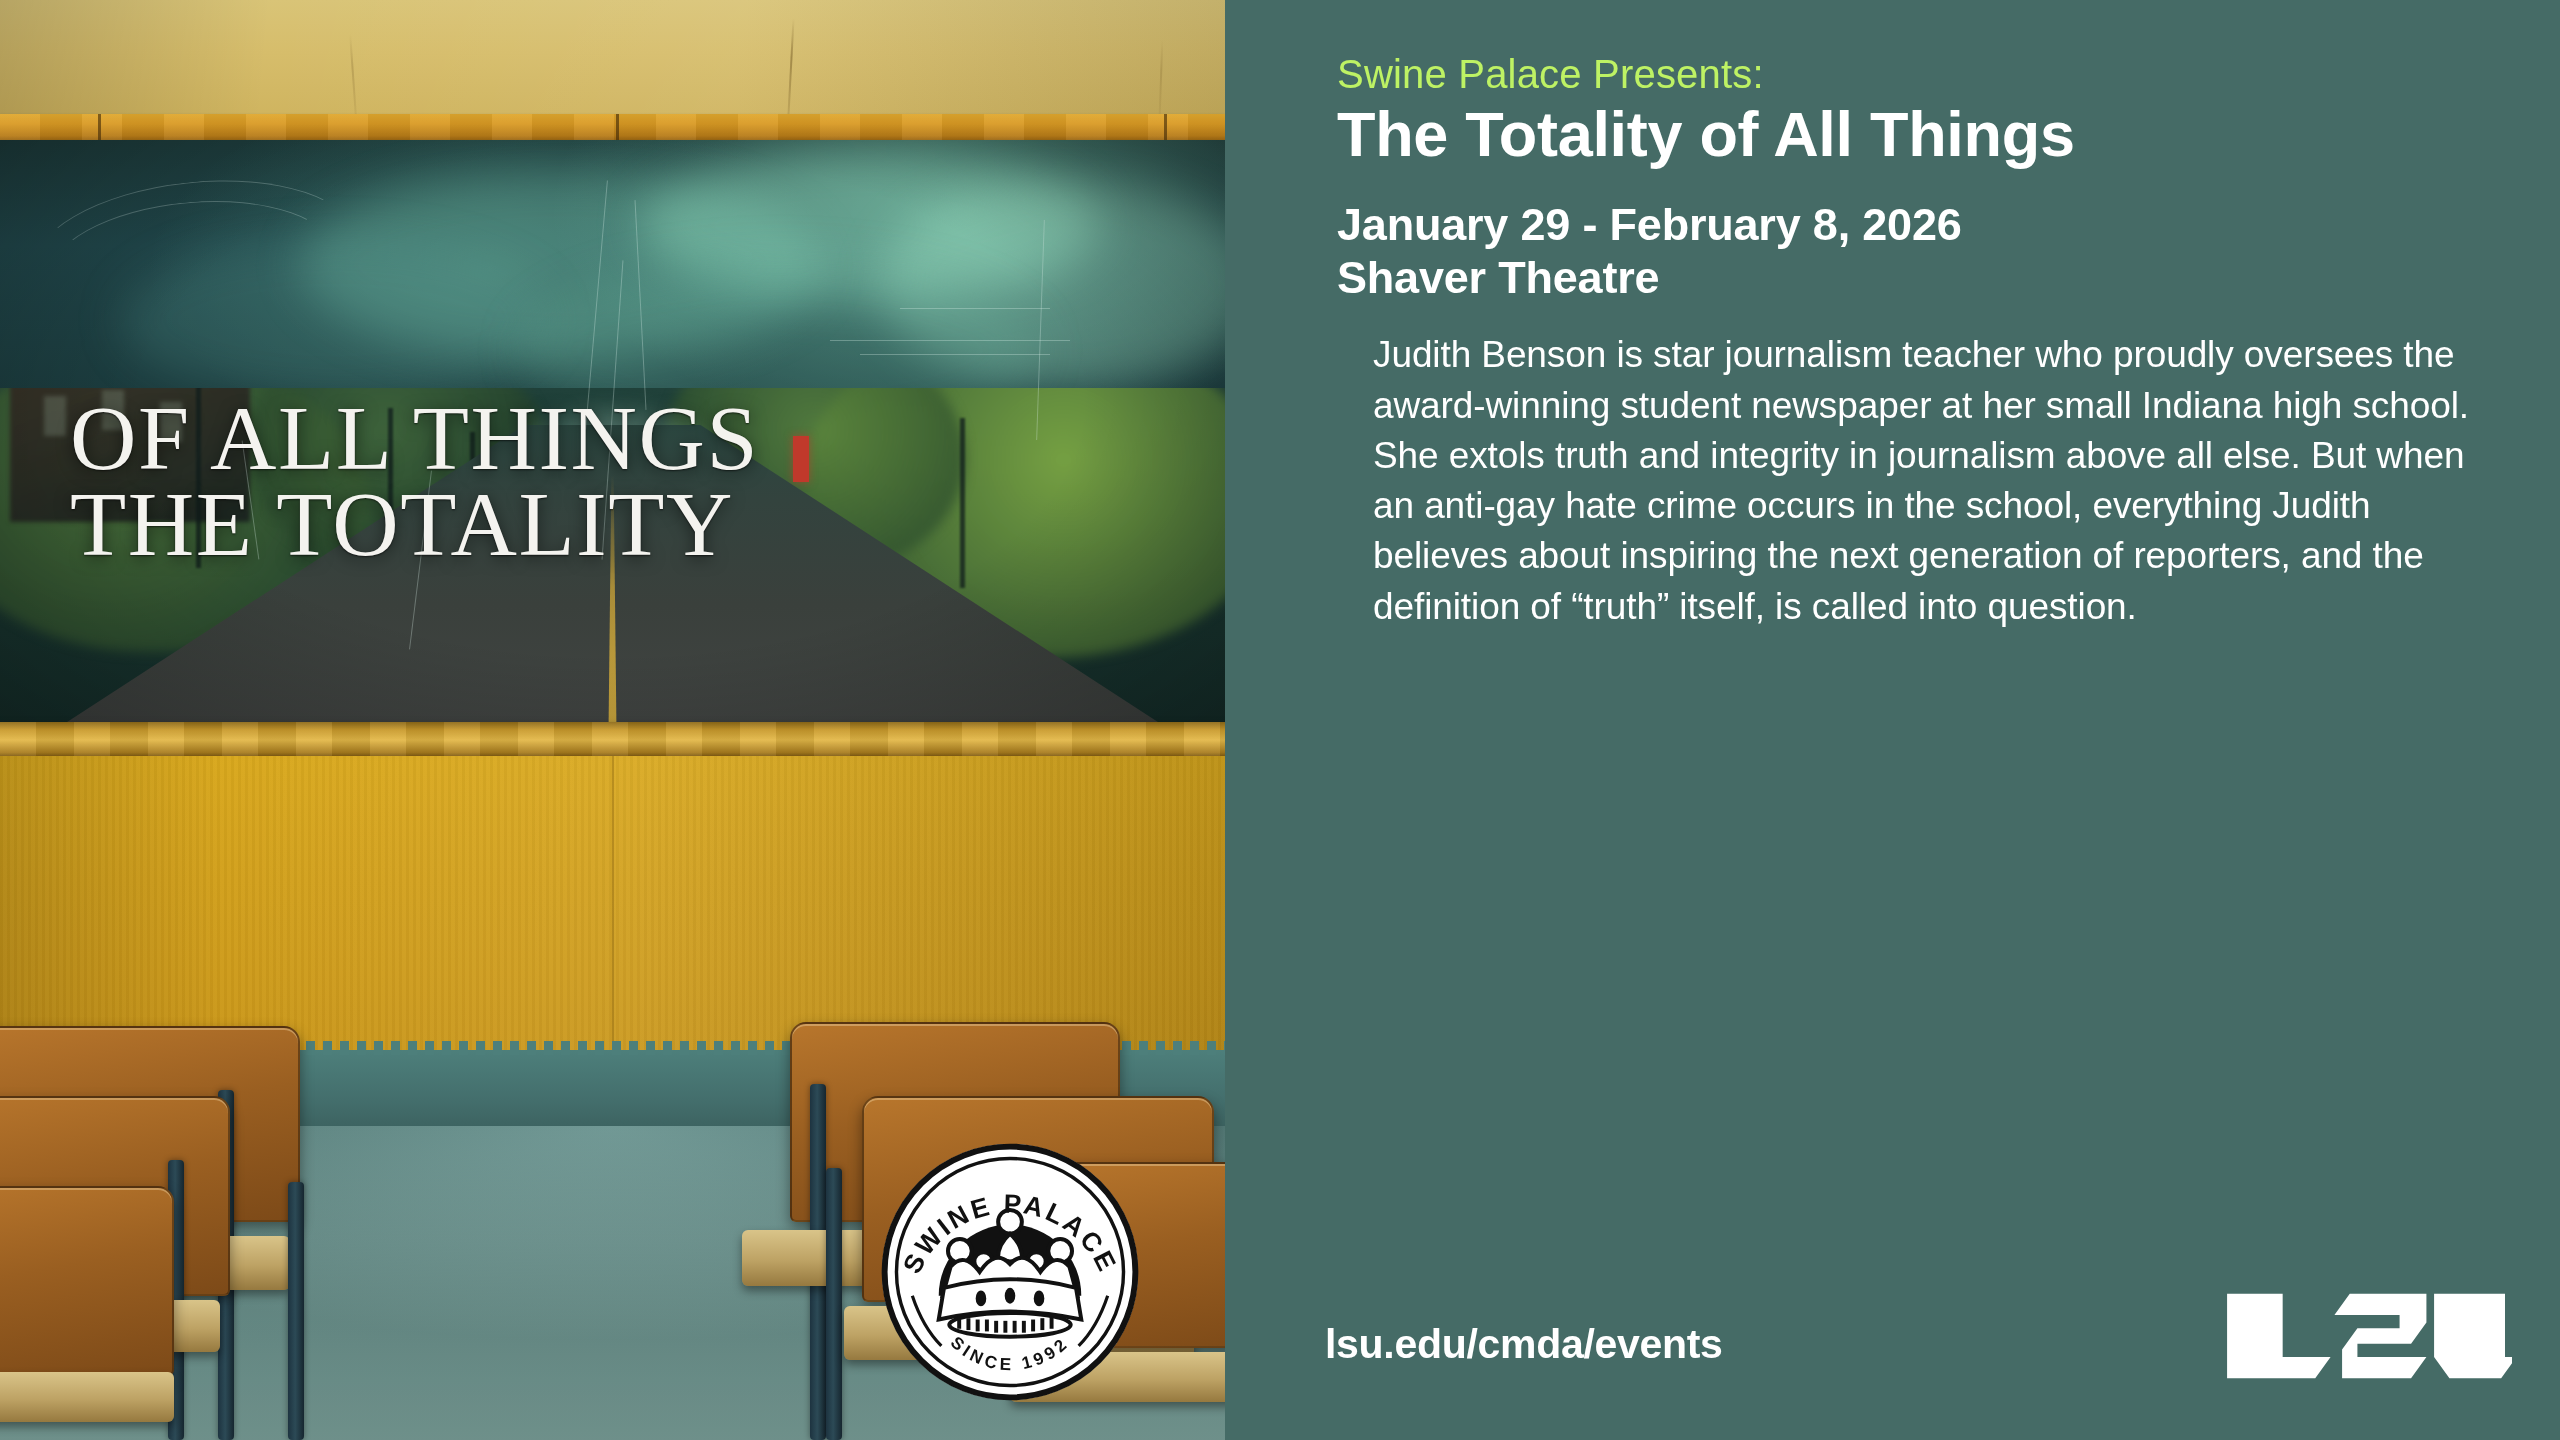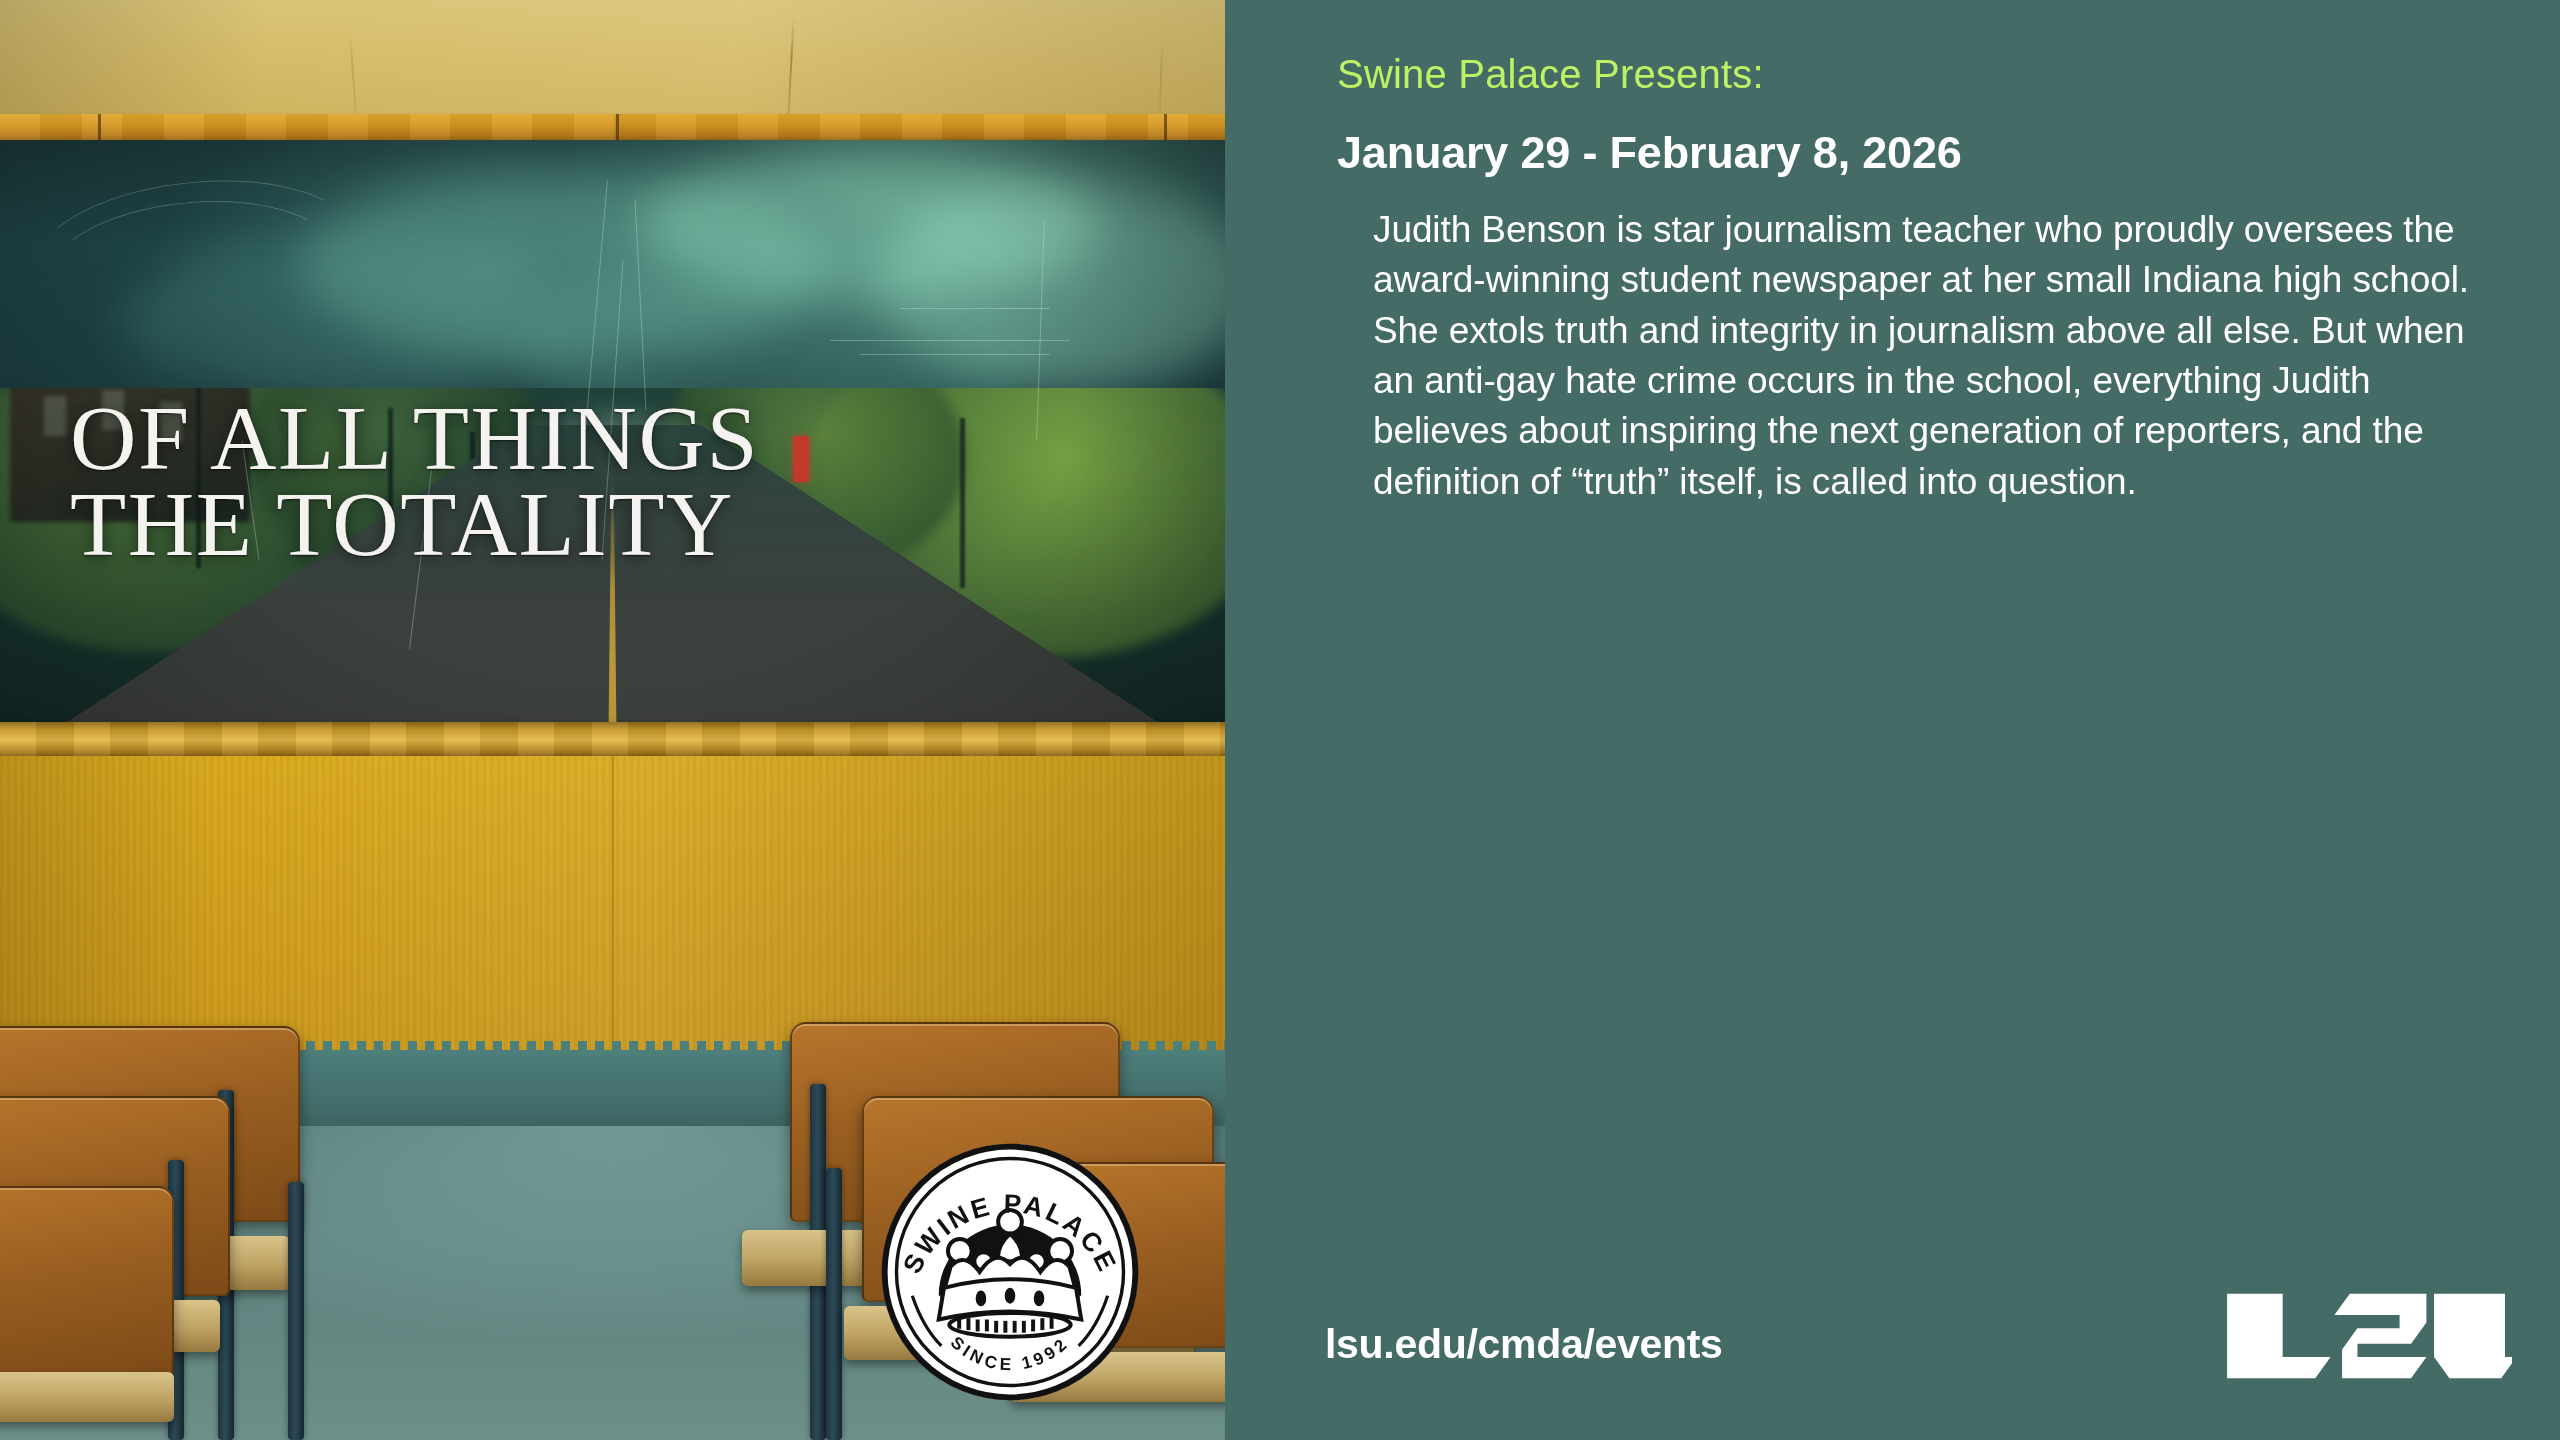--- a/index.html
+++ b/index.html
@@ -384,21 +384,23 @@
           <textPath href="#arcBot" startOffset="50%" text-anchor="middle">SINCE 1992</textPath>
         </text>
         <path d="M 26,118 q 8,24 22,38" fill="none" stroke="#111" stroke-width="2.4"></path>
         <path d="M 174,118 q -8,24 -22,38" fill="none" stroke="#111" stroke-width="2.4"></path>
       </svg>
     </div>
   </div>
 
   <div class="panel">
     <div class="presents">Swine Palace Presents:</div>
+    <div class="show-title">The Totality of All Things</div>
     <div class="dates">January 29 - February 8, 2026</div>
+    <div class="venue">Shaver Theatre</div>
     <div class="synopsis">Judith Benson is star journalism teacher who proudly oversees the award-winning student newspaper at her small Indiana high school. She extols truth and integrity in journalism above all else. But when an anti-gay hate crime occurs in the school, everything Judith believes about inspiring the next generation of reporters, and the definition of “truth” itself, is called into question.</div>
 
     <div class="url">lsu.edu/cmda/events</div>
 
     <div class="lsu">
       <svg viewBox="0 0 300 96" aria-hidden="true">
         <g fill="#ffffff">
           <path d="M4,4 H62 V70 H112 L96,92 H4 Z"></path>
           <path d="M206,4 H132 L116,26 H184 V40 H140 L124,62 V92 H196 L212,70 H140 V56 H196 L212,34 V4 Z"></path>
           <path d="M226,4 H284 V70 H296 L280,92 H226 L210,70 V4 H226 Z" transform="translate(10,0)"></path>

